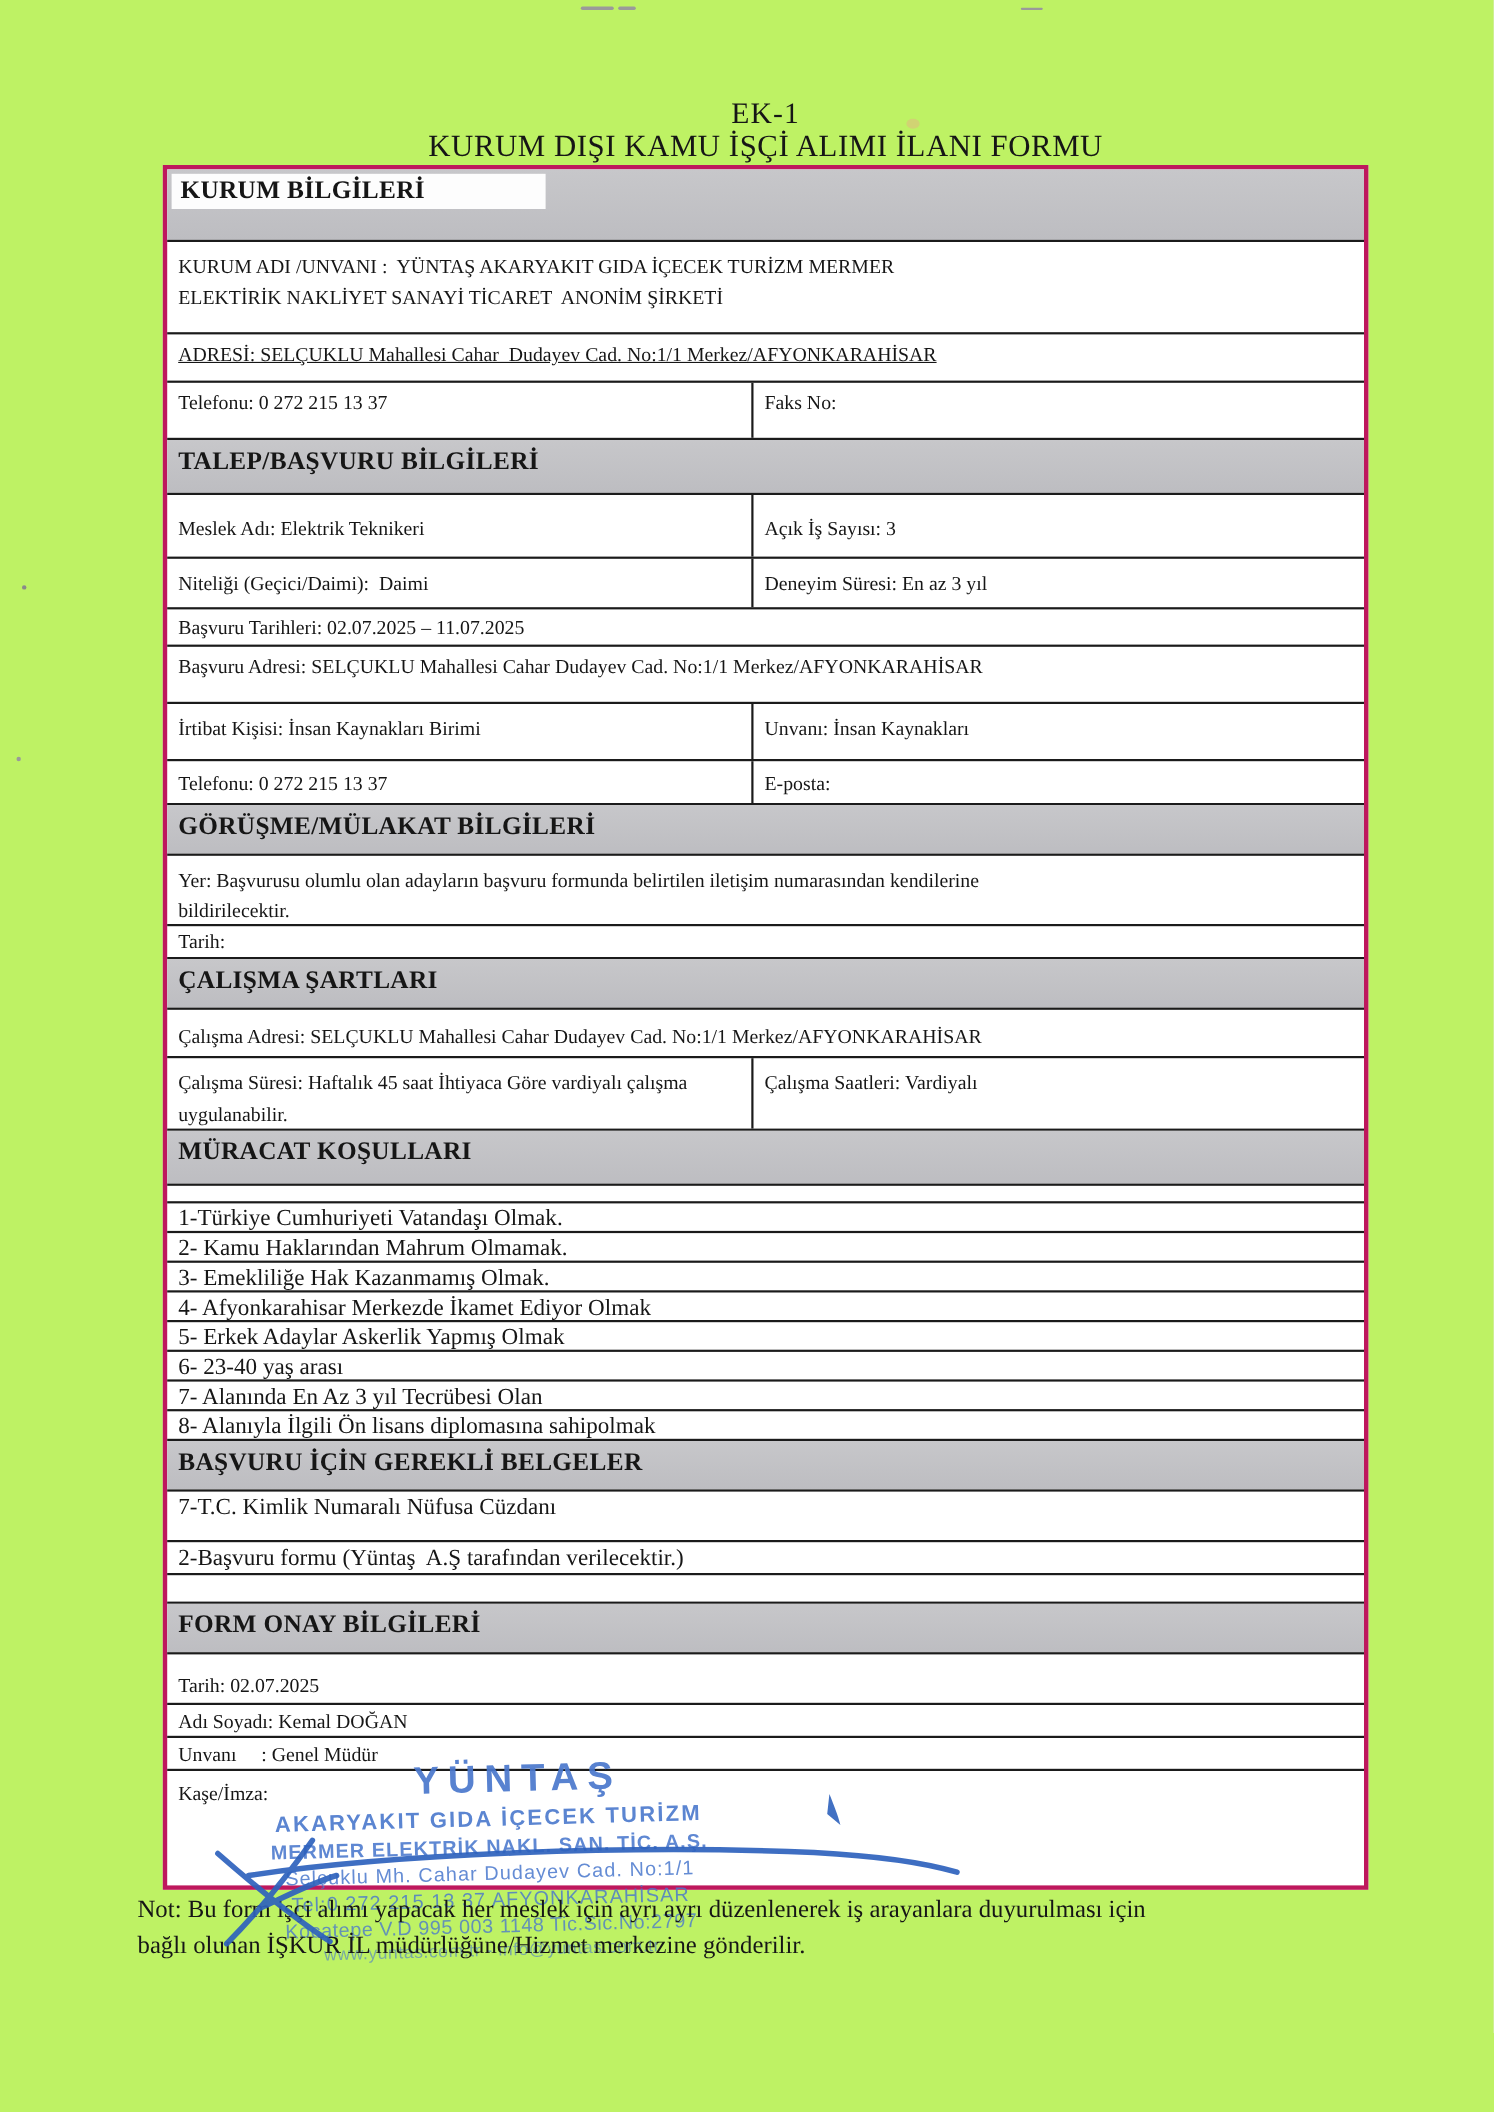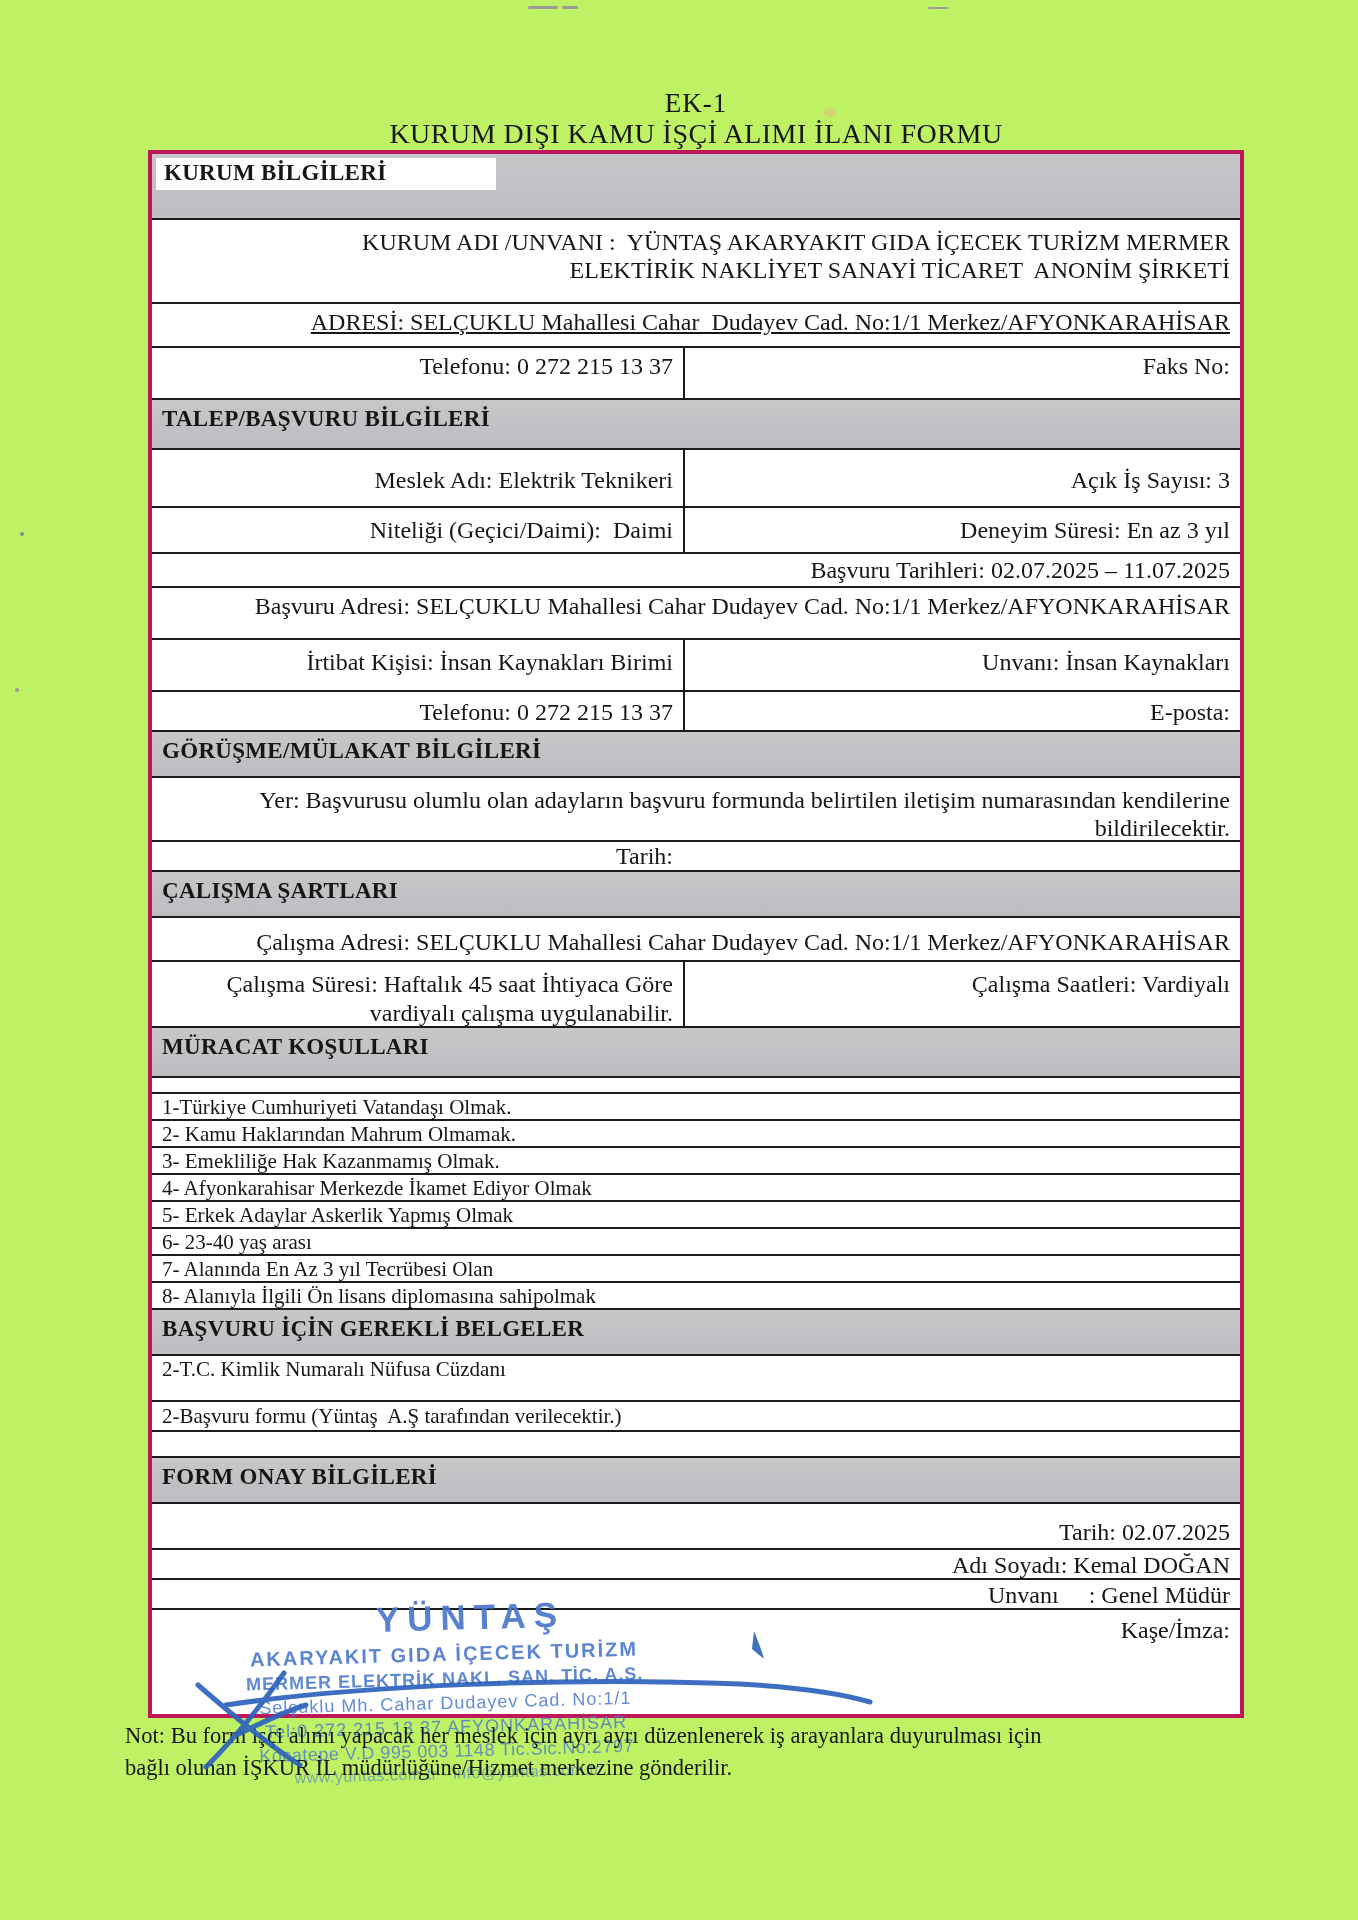--- a/index.html
+++ b/index.html
@@ -16,21 +16,21 @@
   
   .form-table{
     position:absolute;left:148px;top:150px;width:1096px;
     border:4px solid #be185d;background:#fff;box-sizing:border-box;z-index:1;
   }
   .row{position:relative;box-sizing:border-box;border-bottom:2px solid #1b1b1b;overflow:visible;}
   .row.last{border-bottom:none;}
   .band{background:linear-gradient(#c7c7ca,#bdbdc1);}
   .band-text{display:inline-block;font-weight:bold;font-size:23px;padding:6px 10px 0 10px;letter-spacing:.3px;}
   .band-text.boxed{background:#fdfdfd;margin-top:4px;margin-left:4px;padding:2px 110px 4px 8px;}
-  .cell{box-sizing:border-box;padding:4px 10px 0 10px;font-size:24px;line-height:28px;text-align:right;}
+  .cell{box-sizing:border-box;padding:4px 10px 0 10px;font-size:18px;line-height:28px;}
   .cols{display:flex;}
   .cols .cL{width:531px;flex:none;}
   .cols .cR{flex:1;border-left:2px solid #1b1b1b;}
   .t{white-space:pre-wrap;}
   .pt8{padding-top:8px;}.pt10{padding-top:10px;}.pt14{padding-top:14px;}.pt16{padding-top:16px;}
   .cond{font-size:21px;line-height:24px;padding:1px 10px 0 10px;}
   
   .stamp{
     position:absolute;left:162px;top:1598px;width:566px;text-align:center;
     transform:rotate(-1.6deg);z-index:2;
@@ -163,21 +163,21 @@
         <div class="cond t">7- Alanında En Az 3 yıl Tecrübesi Olan</div>
       </div>
     <div class="row" style="height:27px;">
         <div class="cond t">8- Alanıyla İlgili Ön lisans diplomasına sahipolmak</div>
       </div>
 
     <div class="row band" style="height:46px;">
       <span class="band-text">BAŞVURU İÇİN GEREKLİ BELGELER</span>
     </div>
     <div class="row" style="height:46px;">
-        <div class="cond t pt16">2-T.C. Kimlik Numaralı Nüfusa Cüzdanı</div>
+        <div class="cond t pt16">7-T.C. Kimlik Numaralı Nüfusa Cüzdanı</div>
       </div>
     <div class="row" style="height:30px;">
         <div class="cond t" style="padding-top:2px;">2-Başvuru formu (Yüntaş  A.Ş tarafından verilecektir.)</div>
       </div>
     <div class="row" style="height:26px;"></div>
 
     <div class="row band" style="height:46px;">
       <span class="band-text">FORM ONAY BİLGİLERİ</span>
     </div>
     <div class="row" style="height:46px;">

